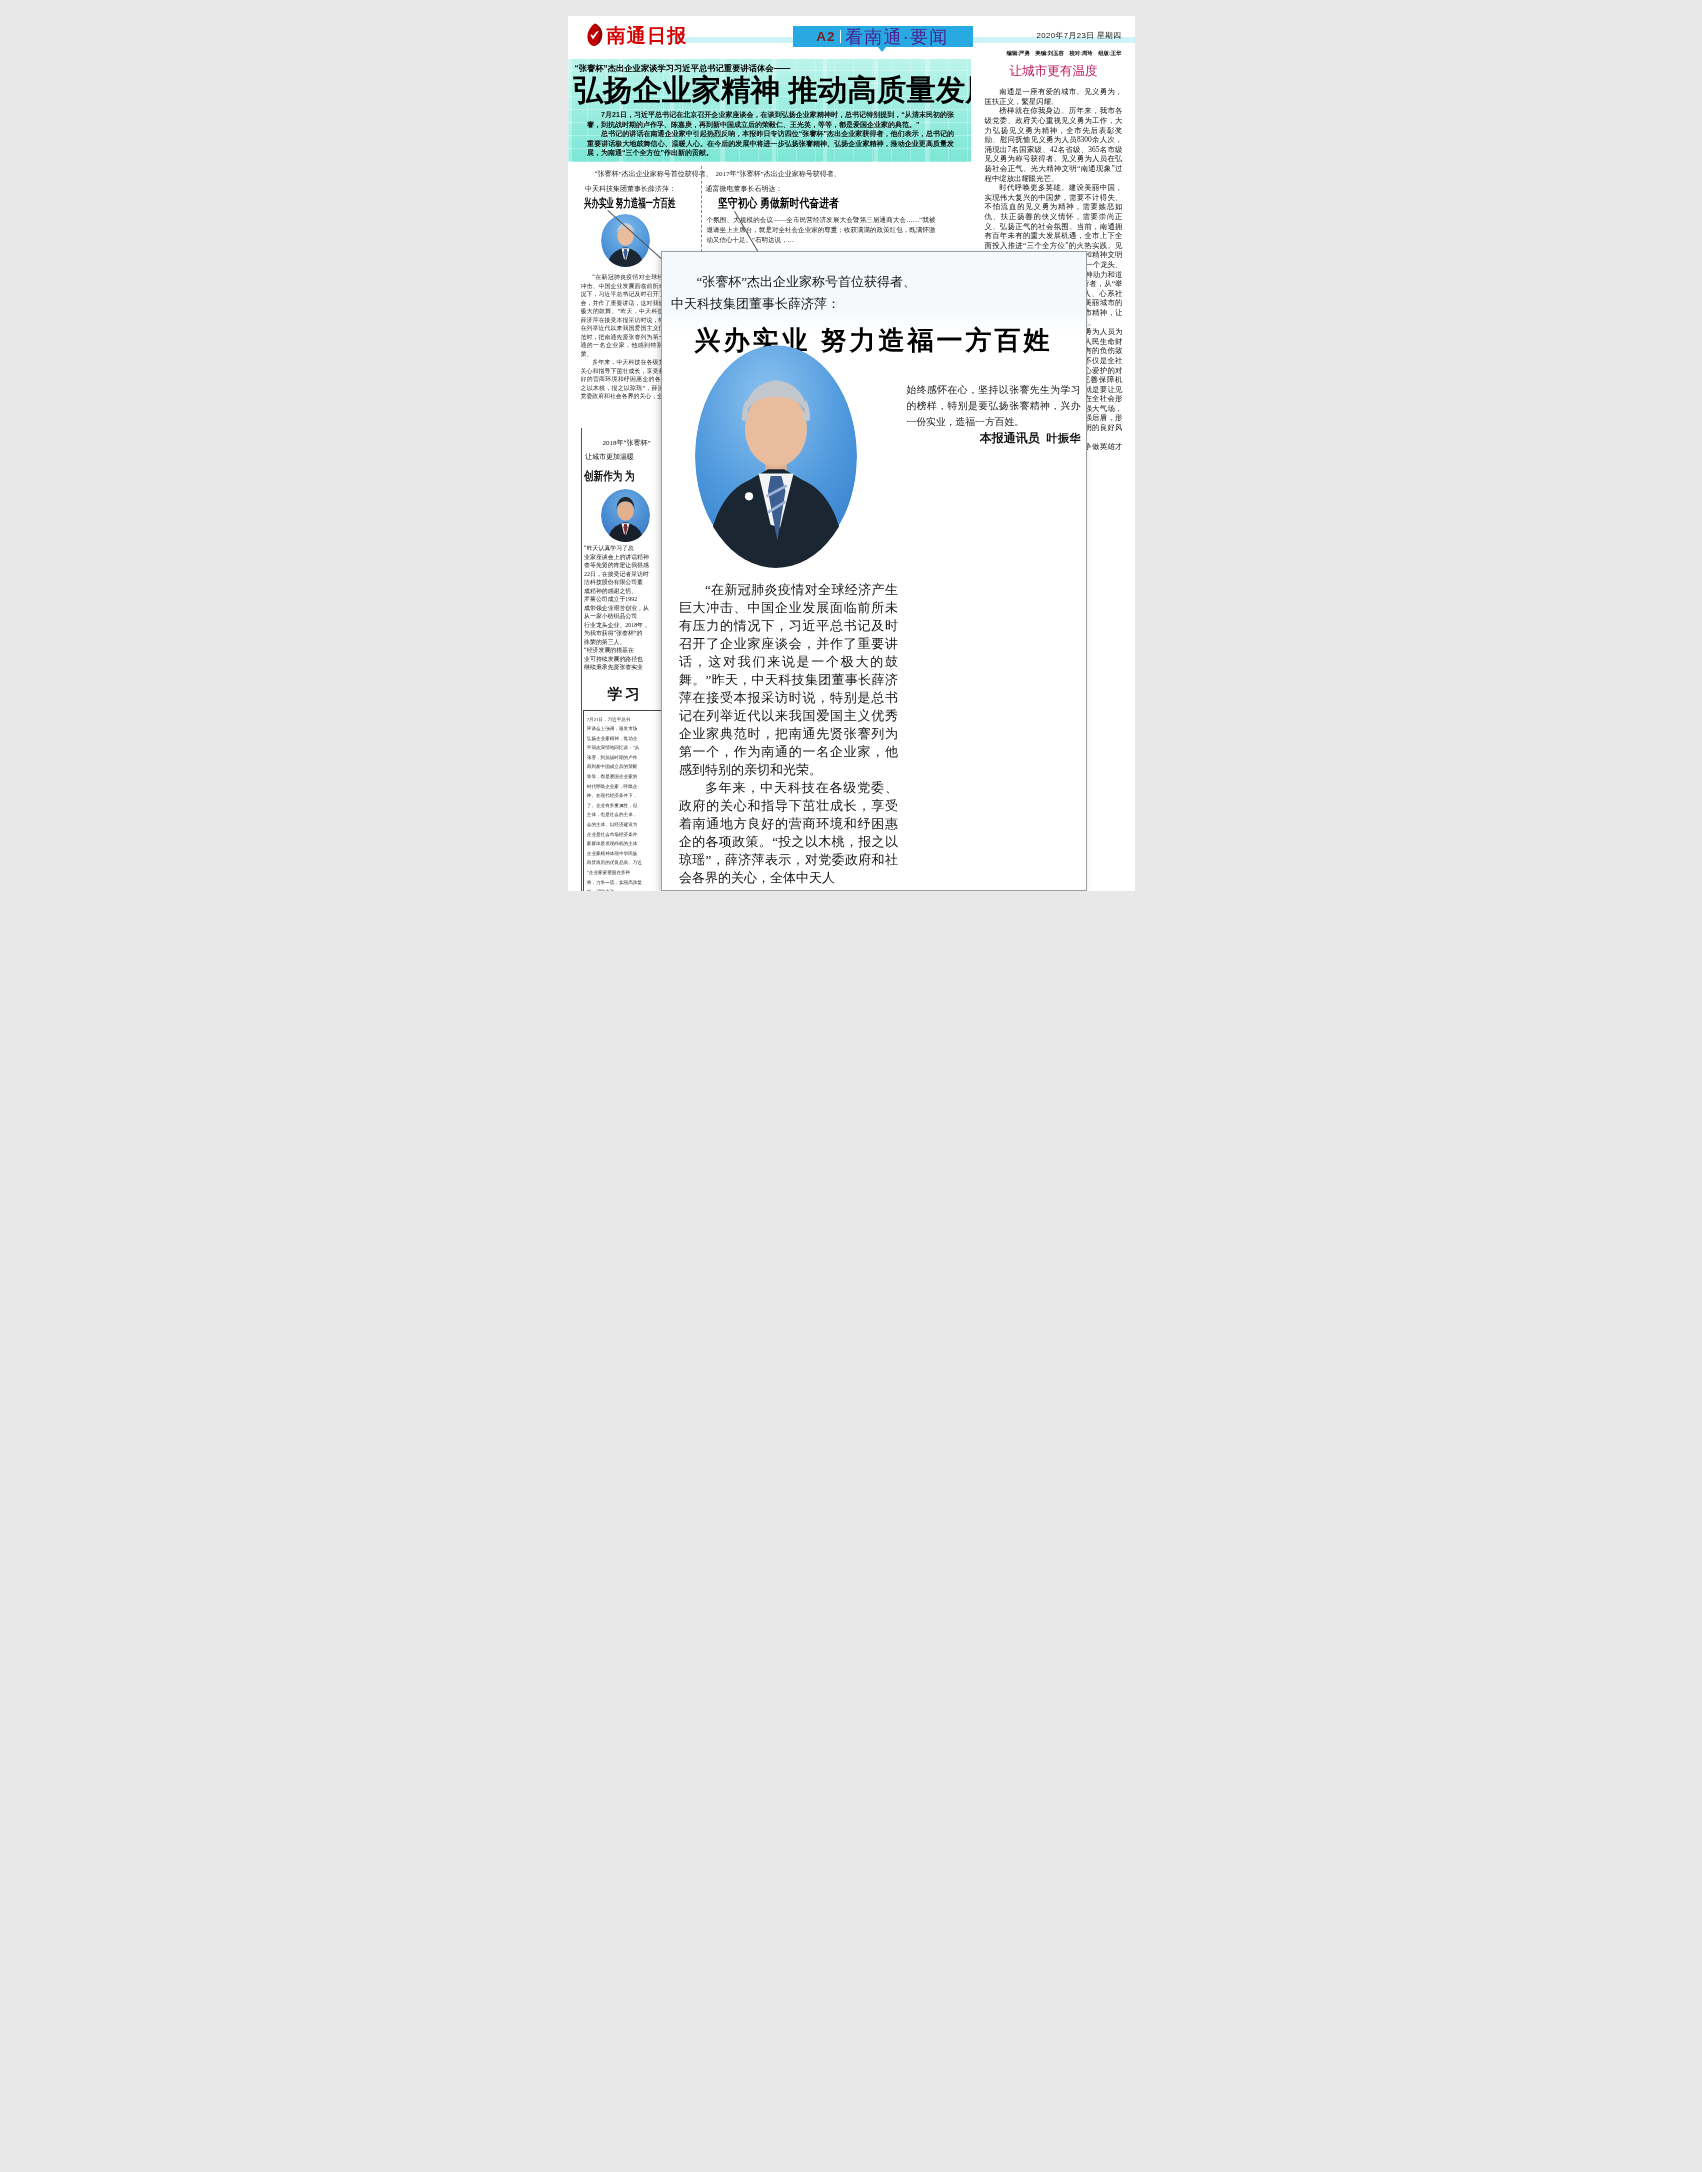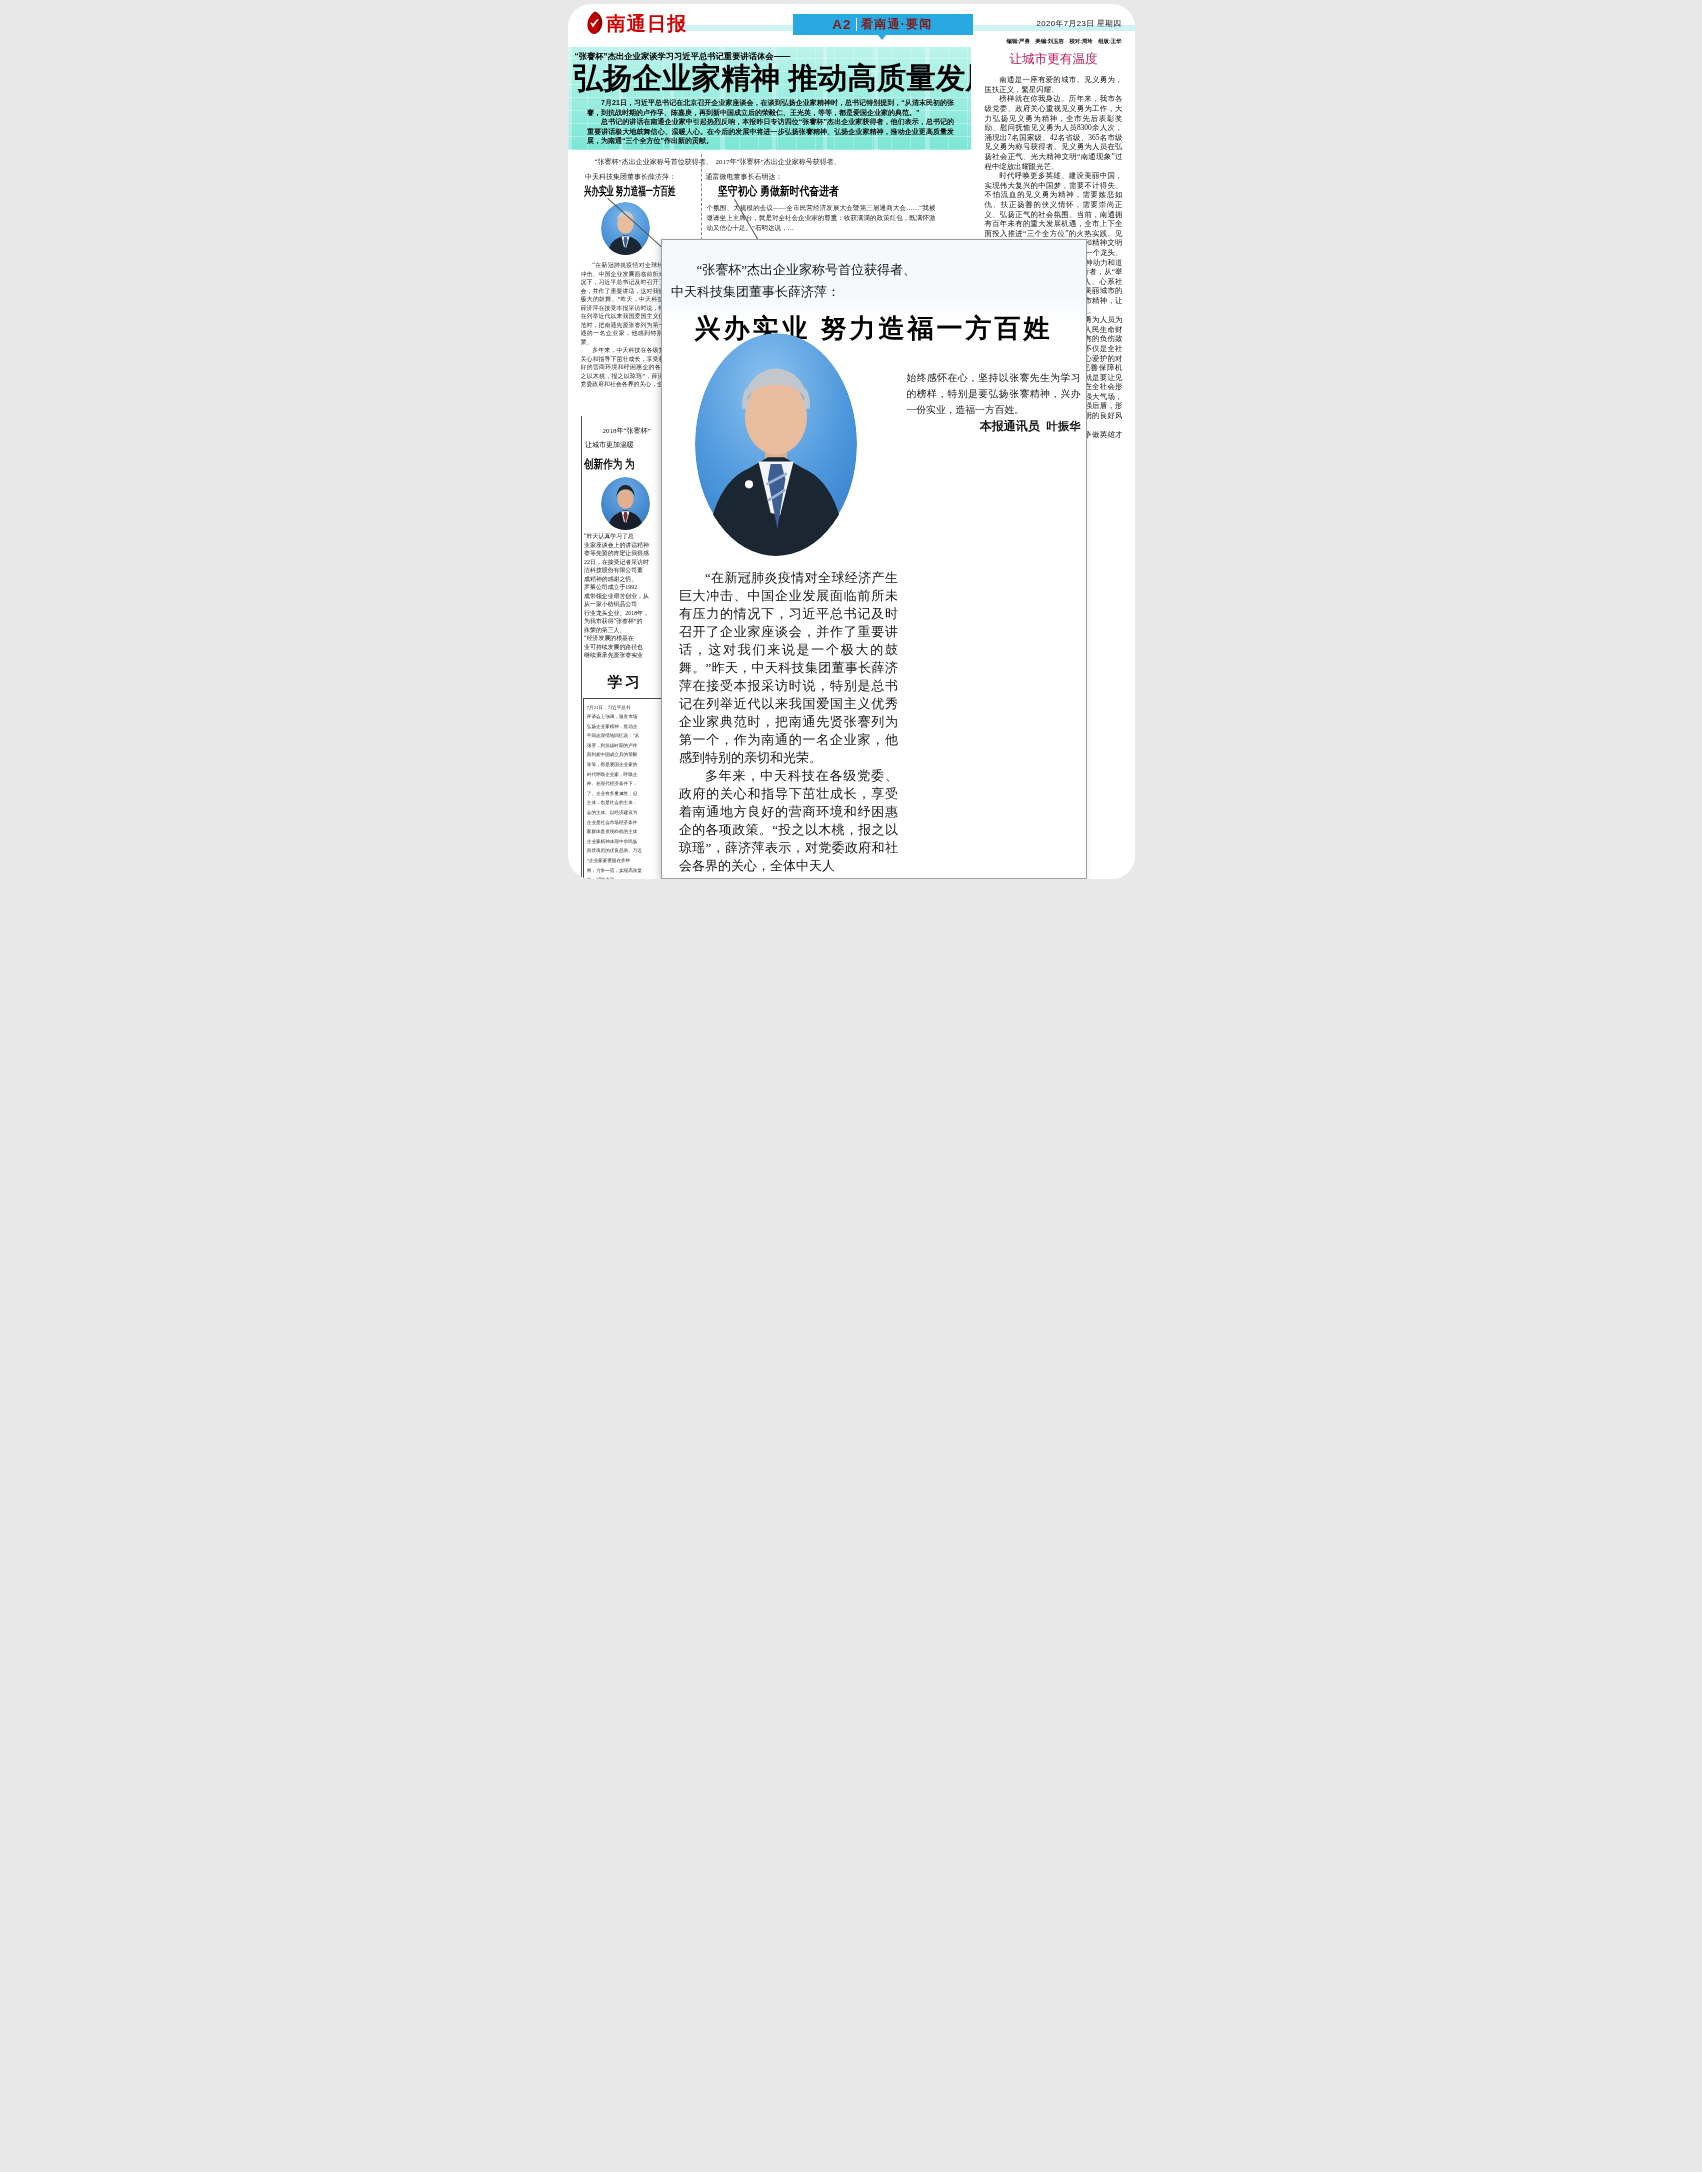--- a/index.html
+++ b/index.html
@@ -1,29 +1,29 @@
 <!DOCTYPE html>
 <html style="font-size:7px"><head>
 <meta charset="utf-8">
 <style>
   html,body{margin:0;padding:0;background:#e8e8e8;}
-  .page{position:relative;width:567px;height:875px;margin:4px auto;background:#ffffff;
-        overflow:hidden;font-family:"Liberation Serif","DejaVu Serif",serif;color:#111;border-radius:23px;}
+  .page{position:relative;width:567px;height:875px;margin:16px auto;background:#ffffff;
+        overflow:hidden;font-family:"Liberation Serif","DejaVu Serif",serif;color:#111;}
   .sans{font-family:"Liberation Sans","DejaVu Sans",sans-serif;}
 
   
   .strip{position:absolute;left:100px;top:21px;right:0;height:6px;background:#CFF3F4;}
   .logo{position:absolute;left:18px;top:7px;display:flex;align-items:center;gap:3.5px;}
   .logo-text{font-size:19px;font-weight:900;color:#D40000;letter-spacing:1.3px;
              font-family:"Liberation Serif","DejaVu Serif",serif;}
   .a2box{position:absolute;left:225px;top:10.4px;width:180px;height:21px;background:#29A9E1;
          display:flex;align-items:center;justify-content:center;gap:4.3px;}
   .a2box .num{color:#7f1d1d;font-size:13.5px;font-weight:700;letter-spacing:0.9px;}
   .a2box .bar{width:0.9px;height:13px;background:#fff;}
-  .a2box .sec{color:#7f1d1d;font-size:12px;font-weight:700;letter-spacing:1.3px;}
+  .a2box .sec{color:#4c1d95;font-size:18px;font-weight:400;letter-spacing:1.3px;}
   .a2ptr{position:absolute;left:85px;top:21px;width:0;height:0;
          border-left:4.3px solid transparent;border-right:4.3px solid transparent;
          border-top:5.6px solid #29A9E1;}
   .date{position:absolute;right:13px;top:14.3px;font-size:7.8px;letter-spacing:0.4px;}
   .staff{position:absolute;right:13px;top:34px;font-size:5.4px;font-weight:600;}
 
   
   .banner{position:absolute;left:0;top:43px;width:403px;height:103px;overflow:hidden;
           background-color:#97EDE0;
           background-image:

